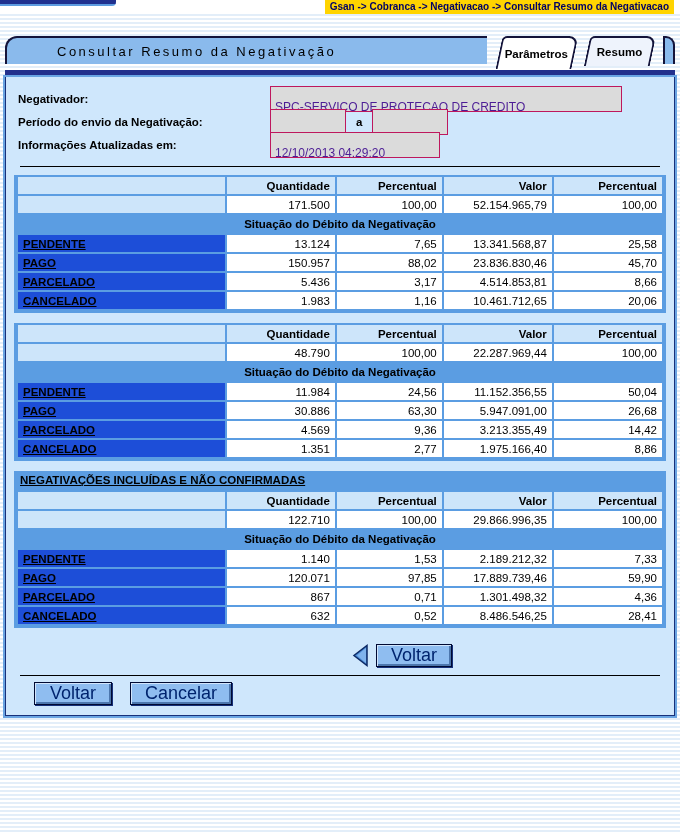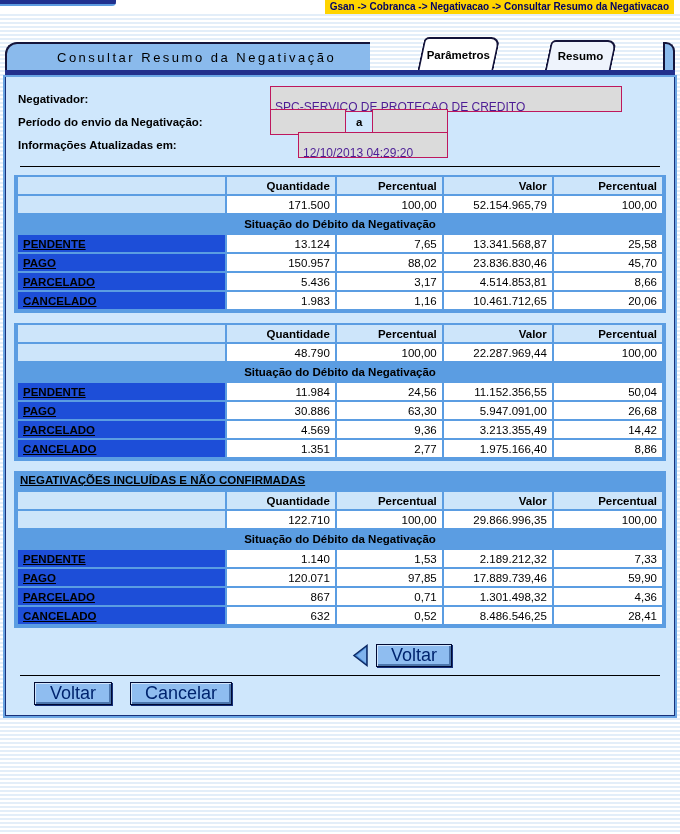--- a/index.html
+++ b/index.html
@@ -11,21 +11,21 @@
 
   
   .topstrip { height:14px; background:#ffffff; position:relative; }
   .logo-stub { position:absolute; left:0; top:0; width:116px; height:6px;
     background:linear-gradient(#20318f 0 4px,#5d9ce0 4px 6px); border-radius:0 0 4px 0; }
   .breadcrumb { position:absolute; right:6px; top:0; height:14px; line-height:14px;
     background:#ffd400; color:#000066; font-size:10px; font-weight:bold; padding:0 5px; }
 
   
   .panel { margin:22px 5px 0 5px; }
-  .title-row { display:flex; align-items:flex-end; height:34px;gap:39px; }
+  .title-row { display:flex; height:34px; }
   .title-bar { flex:1; height:28px; background:#8abaec;
     border:2px solid #14143a; border-right:none; border-bottom:none;
     border-radius:12px 0 0 0; display:flex; align-items:center; padding-left:50px; }
   .title-bar span { font-size:13px; letter-spacing:2.5px; color:#000; }
   .tab { height:33px; width:76px; margin-left:12px; transform:skewX(-12deg);
     background:#ffffff; border:2px solid #14143a; border-bottom:none;
     border-radius:5px 9px 0 0; display:flex; align-items:center; justify-content:center; cursor:pointer; }
   .tab > span { transform:skewX(12deg); font-weight:bold; font-size:11.5px; color:#000; }
   .tab.resumo { height:30px; background:#eef3fc; width:66px; }
   .right-cap { height:28px; width:12px; margin-left:10px; background:#8abaec;
@@ -37,21 +37,21 @@
     box-shadow:0 0 0 2px #69a4e2; padding:8px 6px 6px 6px; }
 
   
   .form-row { display:flex; align-items:center; margin:4px 6px; height:19px; }
   .form-row label { width:252px; font-size:11.5px; font-weight:bold; color:#000; }
   .field { background:#dbdbdb; border:1px solid #be185d; color:#4c1d95;
     font-size:12px; height:18px; line-height:16px; padding:12px 4px; }
   .f-negativador { width:352px; }
   .f-date { width:76px; }
   .sep-a { font-size:11.5px; font-weight:bold; margin:0 10px; }
-  .f-info { width:150px;margin-left:28px; }
+  .f-info { width:170px; }
 
   .hr1 { border:none; border-top:1px solid #000; margin:12px 8px 8px 8px; }
   .hr2 { border:none; border-top:1px solid #000; margin:8px 8px 6px 8px; }
 
   
   .section { background:#5b9de2; margin:8px 2px 10px 2px; padding:0 2px 2px 2px; }
   .section-title { padding:3px 4px 4px 4px; font-size:11.5px; font-weight:bold;
     color:#000; text-decoration:underline; }
   table { width:100%; border-collapse:separate; border-spacing:2px; }
   td { font-size:11.5px; color:#000; padding:2px 5px; height:17px; vertical-align:middle; }

